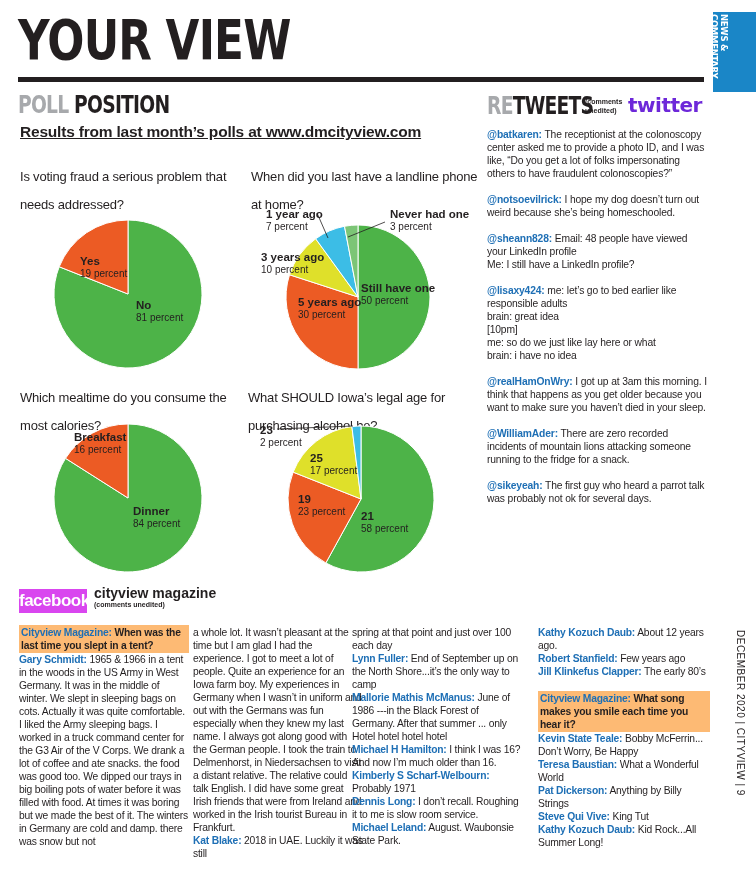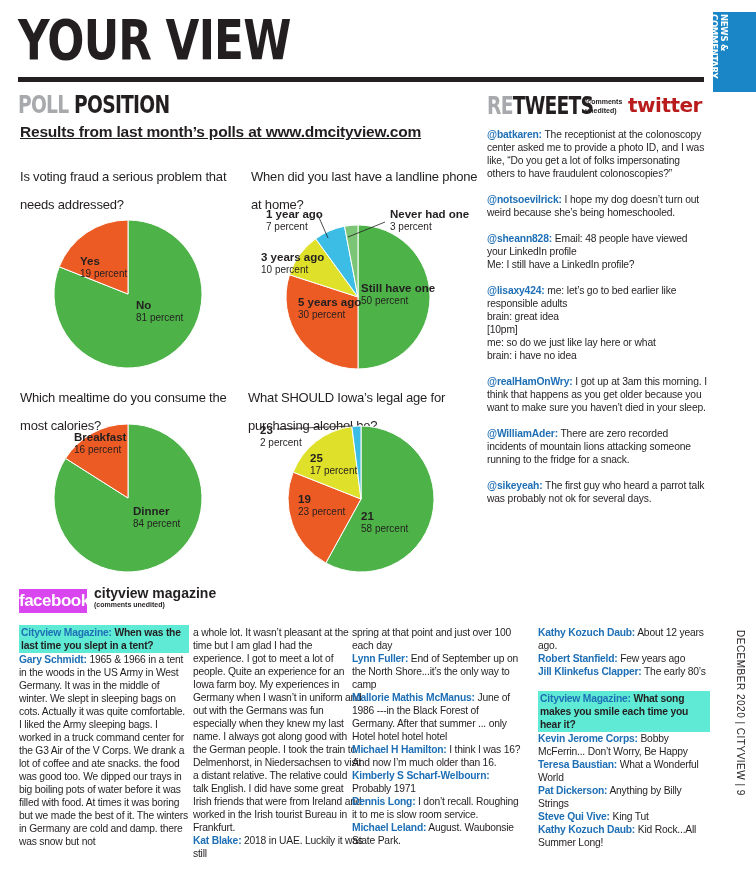--- a/index.html
+++ b/index.html
@@ -45,38 +45,38 @@
     width: 235px;
   }
   .pie { position: absolute; }
   .pie-label { position: absolute; font-size: 10px; line-height: 12px; white-space: nowrap; }
   .pie-label b { font-size: 11.5px; display: block; line-height: 14px; }
 
   .rt-head { left: 487px; top: 93px; }
   .rt-note { left: 585px; top: 97px; font-size: 7px; line-height: 9px; font-weight: bold; }
   .twitter-logo {
     left: 628px; top: 93px; font-family: "DejaVu Sans", sans-serif; font-weight: bold;
-    font-size: 20px; color: #b91c1c; letter-spacing: -0.5px;
+    font-size: 20px; color: #6d28d9; letter-spacing: -0.5px;
   }
   .tweets { left: 487px; top: 128px; width: 222px; font-size: 10.3px; line-height: 13px; letter-spacing: -0.15px; }
   .tweet { margin-bottom: 13px; white-space: pre-line; }
   .handle { color: #1e6fb5; font-weight: bold; }
 
   .fb-logo {
     left: 19px; top: 589px; width: 68px; height: 24px; background: #d946ef;
     color: #fff; font-weight: bold; font-size: 17px; line-height: 24px; text-align: center;
     letter-spacing: -0.5px;
   }
   .fb-name { left: 94px; top: 587px; font-weight: bold; font-size: 14px; line-height: 12px; }
   .fb-note { left: 94px; top: 600px; font-weight: bold; font-size: 7px; line-height: 10px; }
 
   .fb-col { position: absolute; width: 170px; font-size: 10.3px; line-height: 13px; letter-spacing: -0.2px; }
   .fb-col p { margin: 0; }
   .name { color: #1e6fb5; font-weight: bold; }
-  .question { background: #5eead4; font-weight: bold; padding: 1px 2px; }
+  .question { background: #fdba74; font-weight: bold; padding: 1px 2px; }
   .gap { height: 13px; }
 
   .footer {
     left: 735px; top: 630px; writing-mode: vertical-rl; font-size: 10px; letter-spacing: 0.5px;
     white-space: nowrap; color: #231f20;
   }
 </style>
 </head>
 <body>
 
@@ -181,20 +181,20 @@
   <p><span class="name">Dennis Long:</span><span> I don’t recall. Roughing it to me is slow room service.</span></p>
   <p><span class="name">Michael Leland:</span><span> August. Waubonsie State Park.</span></p>
 </div>
 
 <div class="fb-col" style="left:538px; top:626px; width:172px;">
   <p><span class="name">Kathy Kozuch Daub:</span><span> About 12 years ago.</span></p>
   <p><span class="name">Robert Stanfield:</span><span> Few years ago</span></p>
   <p><span class="name">Jill Klinkefus Clapper:</span><span> The early 80’s</span></p>
   <div class="gap"></div>
   <p class="question"><span class="name">Cityview Magazine:</span><span> What song makes you smile each time you hear it?</span></p>
-  <p><span class="name">Kevin Jerome Corps:</span><span> Bobby McFerrin... Don’t Worry, Be Happy</span></p>
+  <p><span class="name">Kevin State Teale:</span><span> Bobby McFerrin... Don’t Worry, Be Happy</span></p>
   <p><span class="name">Teresa Baustian:</span><span> What a Wonderful World</span></p>
   <p><span class="name">Pat Dickerson:</span><span> Anything by Billy Strings</span></p>
   <p><span class="name">Steve Qui Vive:</span><span> King Tut</span></p>
   <p><span class="name">Kathy Kozuch Daub:</span><span> Kid Rock...All Summer Long!</span></p>
 </div>
 
 <div class="abs footer"><span>DECEMBER 2020</span><span> | </span><span>CITYVIEW</span><span> | </span><span>9</span></div>
 
 </body></html>

